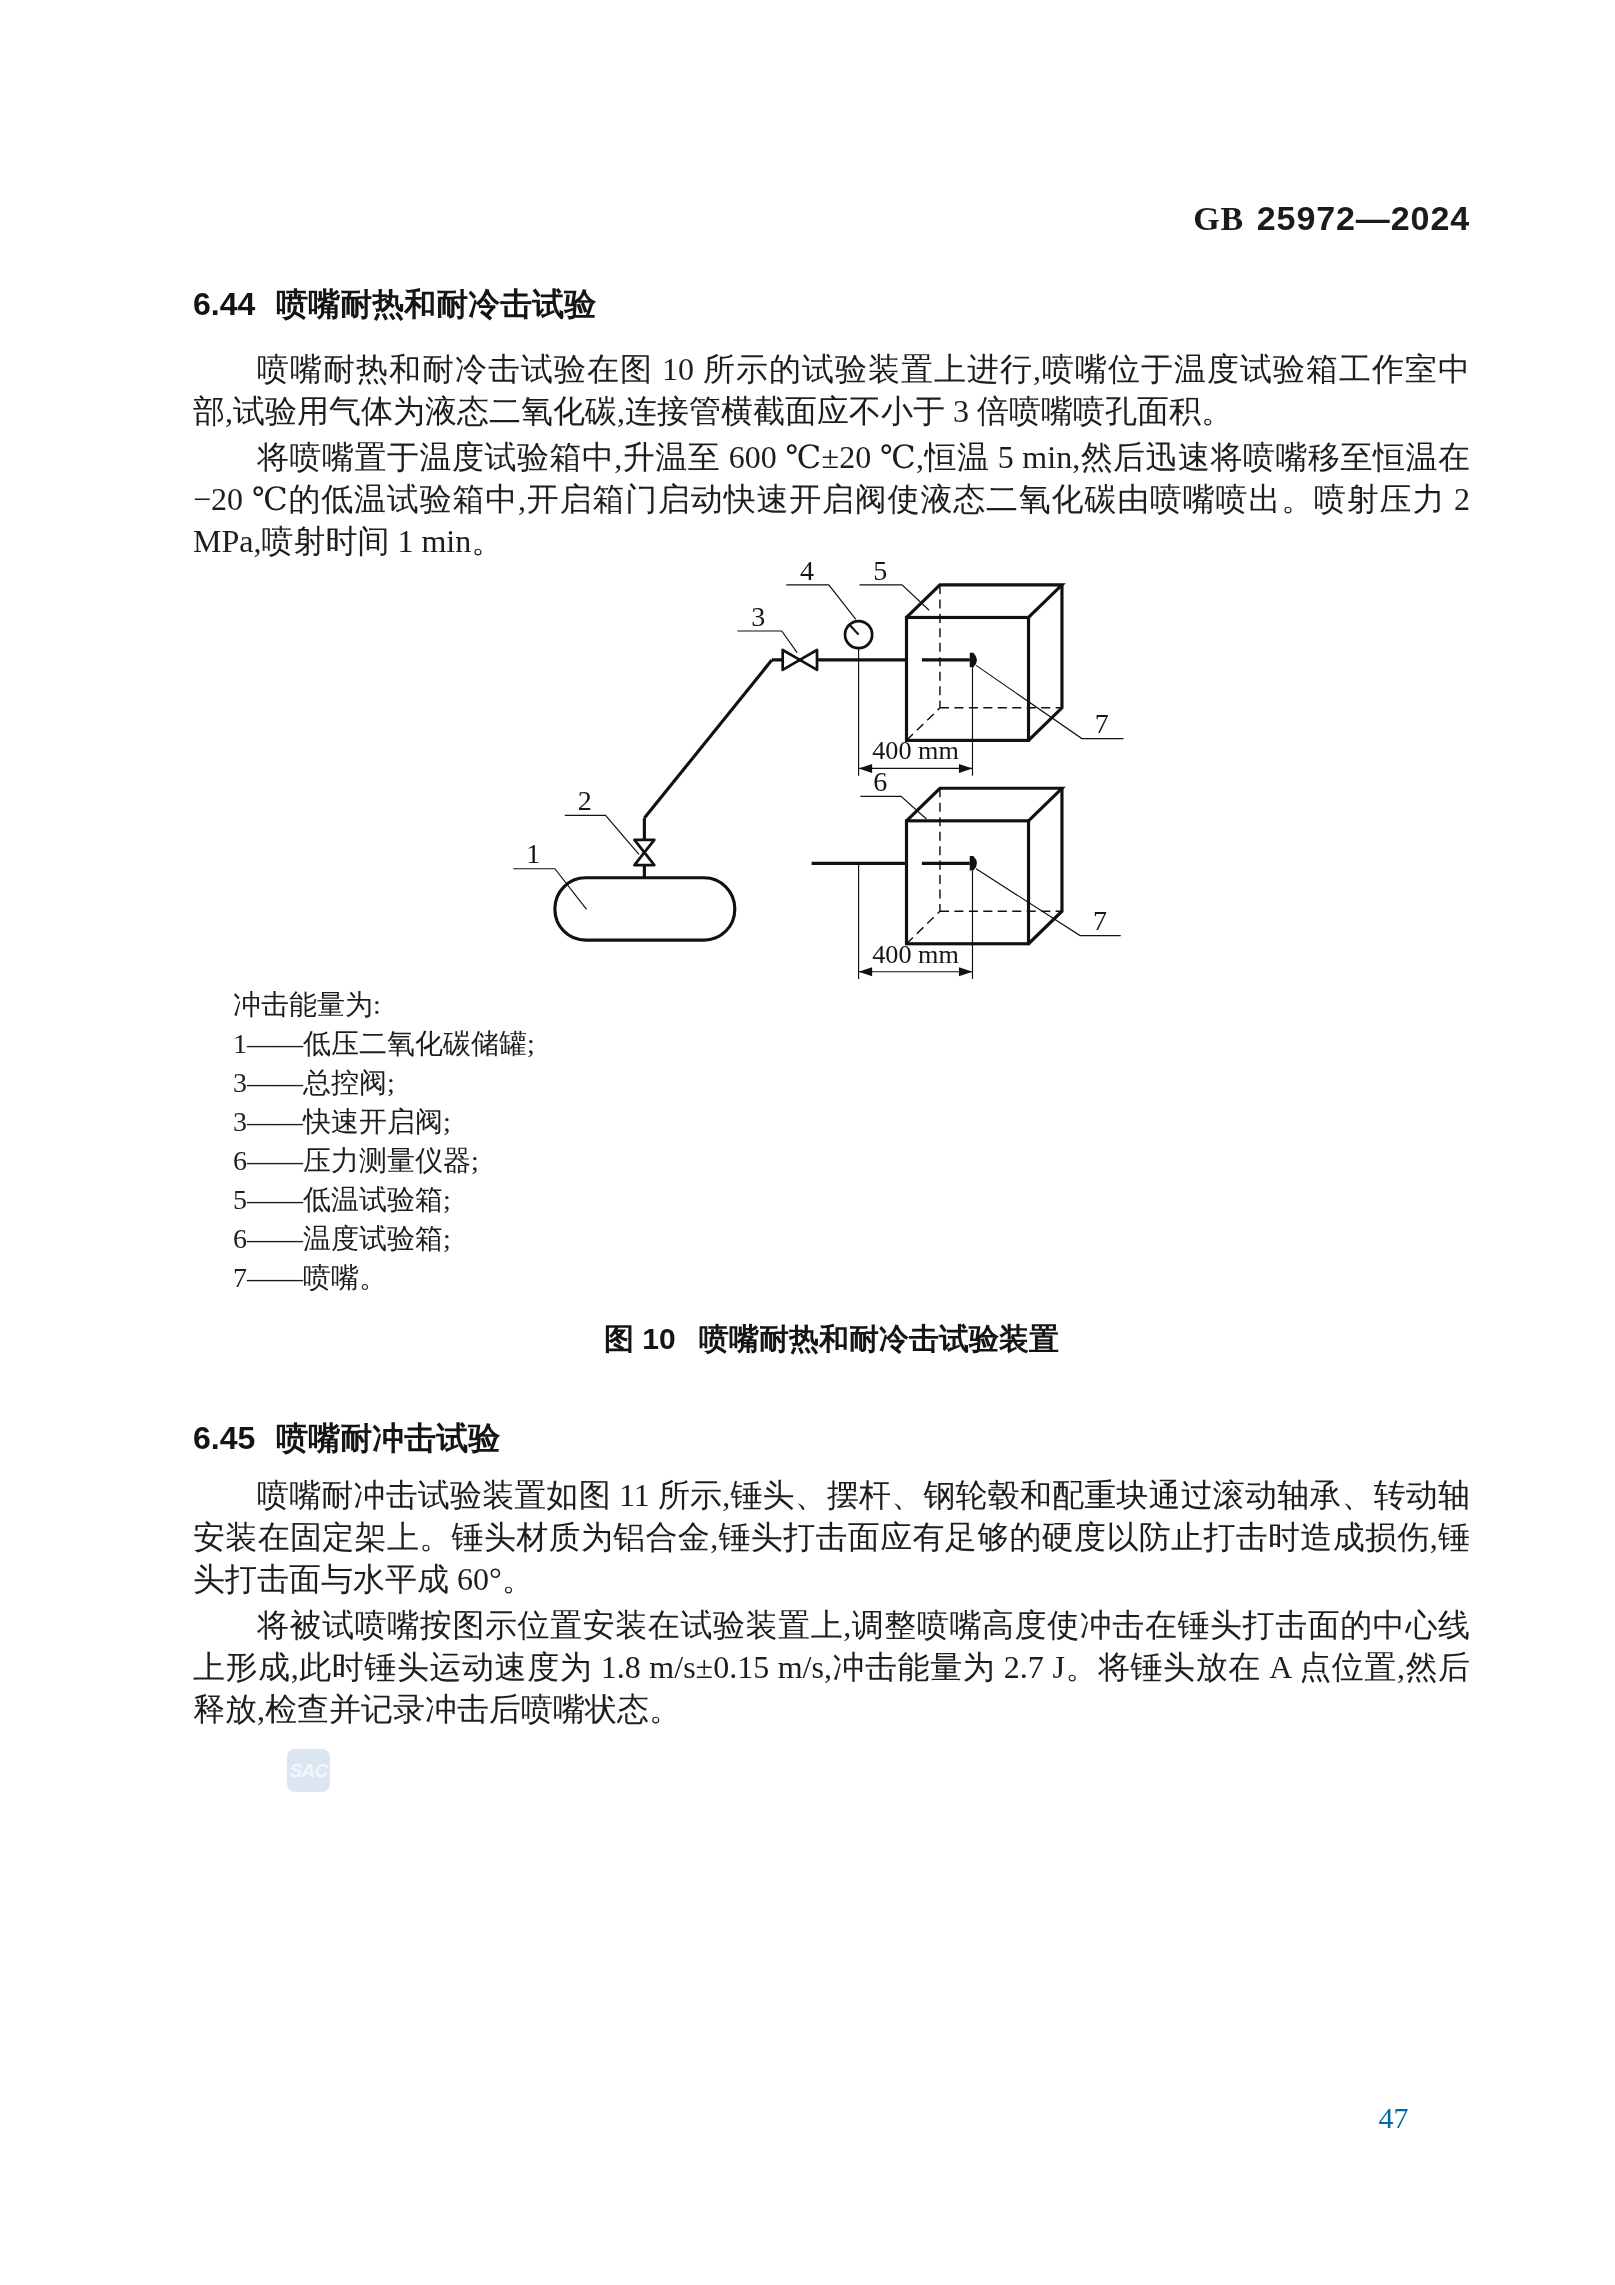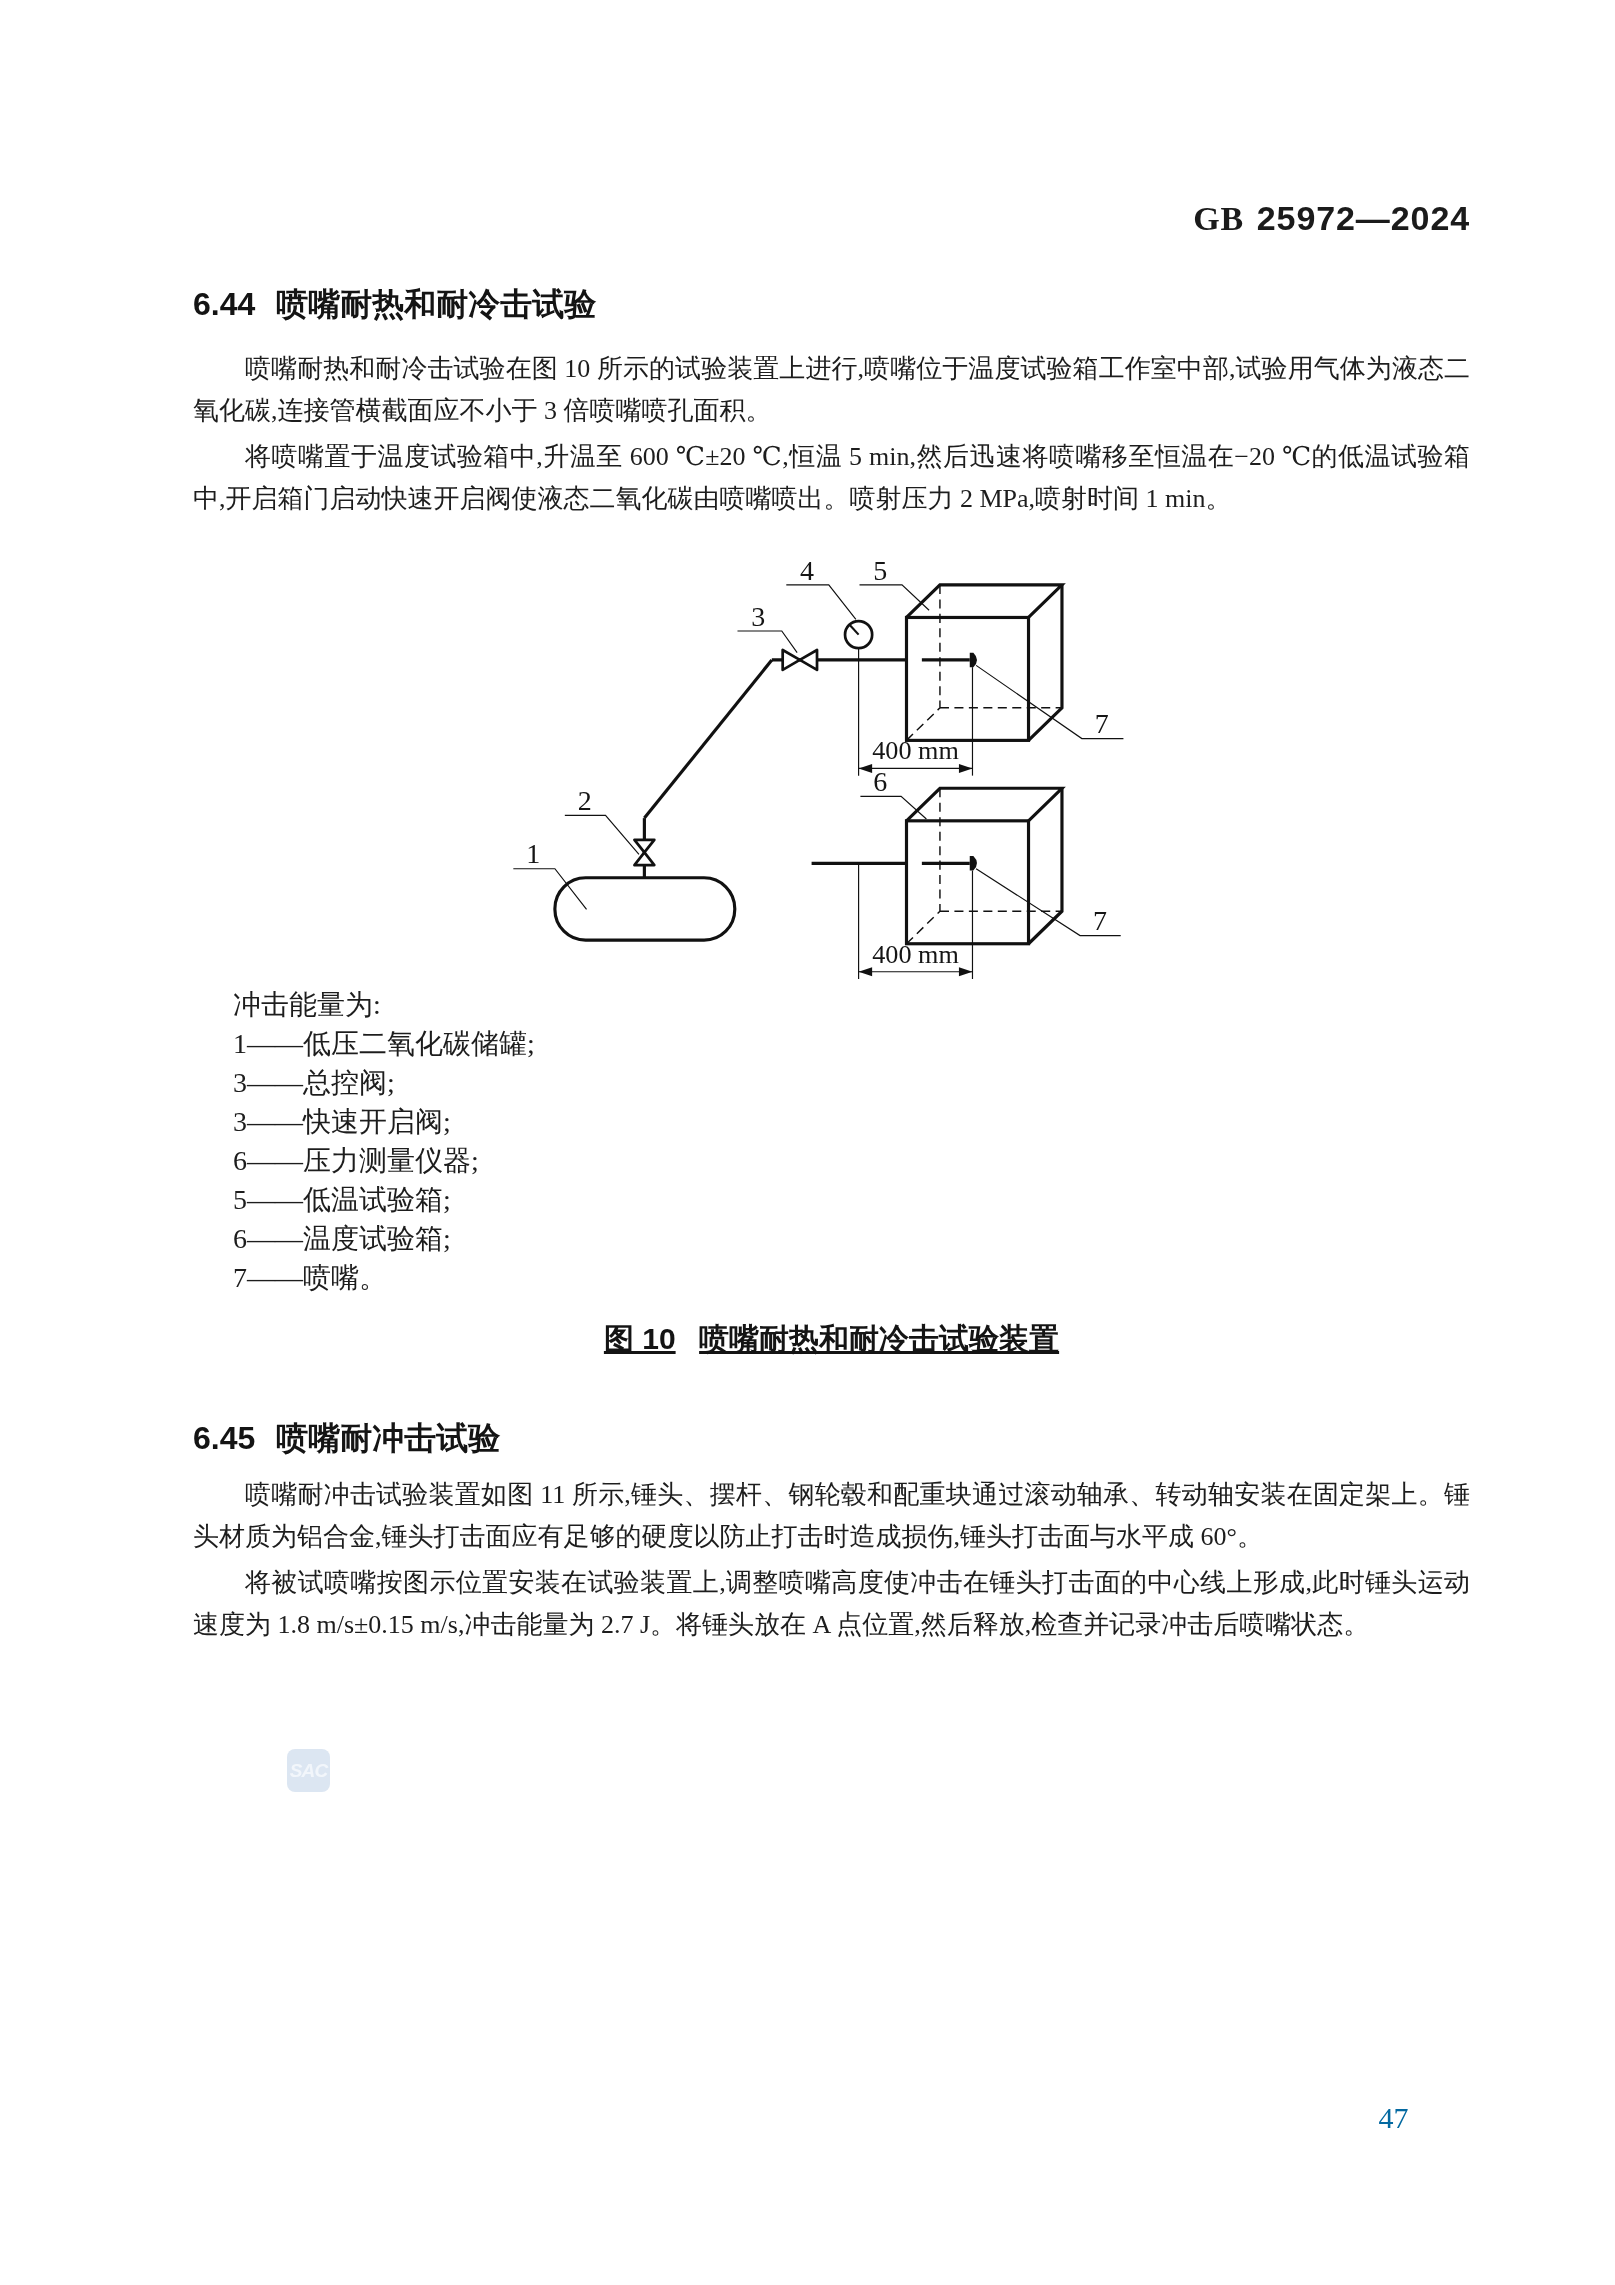--- a/index.html
+++ b/index.html
@@ -22,37 +22,37 @@
     position:absolute;left:193px;
     font-family:"Liberation Sans","DejaVu Sans",sans-serif;
     font-weight:bold;font-size:32px;line-height:36px;color:#141414;
     white-space:nowrap;
   }
   #h644{top:286px;}
   #h645{top:1420px;}
   .sec-heading .hnum{margin-right:21px;}
   .bodyblock{
     position:absolute;left:193px;width:1277px;
-    font-size:26px;line-height:42px;
+    font-size:32px;line-height:42px;
     text-align:justify;color:#1d1d1d;
   }
   #body644{top:348px;}
   #body645{top:1474px;}
   .bodyblock p{margin:0;text-indent:2em;}
   .bodyblock p + p{margin-top:3.6px;}
   #figure10{position:absolute;left:326px;top:556px;width:832px;height:470px;}
   .legend{
     position:absolute;left:233px;top:985px;
     font-size:28px;line-height:39px;color:#1d1d1d;
   }
   .legend div{white-space:nowrap;}
   .fig-caption{
     position:absolute;left:193px;top:1322px;width:1277px;text-align:center;
     font-family:"Liberation Sans","DejaVu Sans",sans-serif;
-    font-weight:bold;font-size:30px;line-height:34px;color:#141414;text-decoration:underline;
+    font-weight:bold;font-size:30px;line-height:34px;color:#141414;
   }
   .fig-caption .cap-no{margin-right:23.5px;}
   .watermark{
     position:absolute;left:287px;top:1749px;width:43px;height:43px;
     border-radius:8.1px;
     display:flex;align-items:center;justify-content:center;
     font-family:"Liberation Sans","DejaVu Sans",sans-serif;
     font-style:italic;font-weight:bold;font-size:19px;
     letter-spacing:-0.9px;
   }

